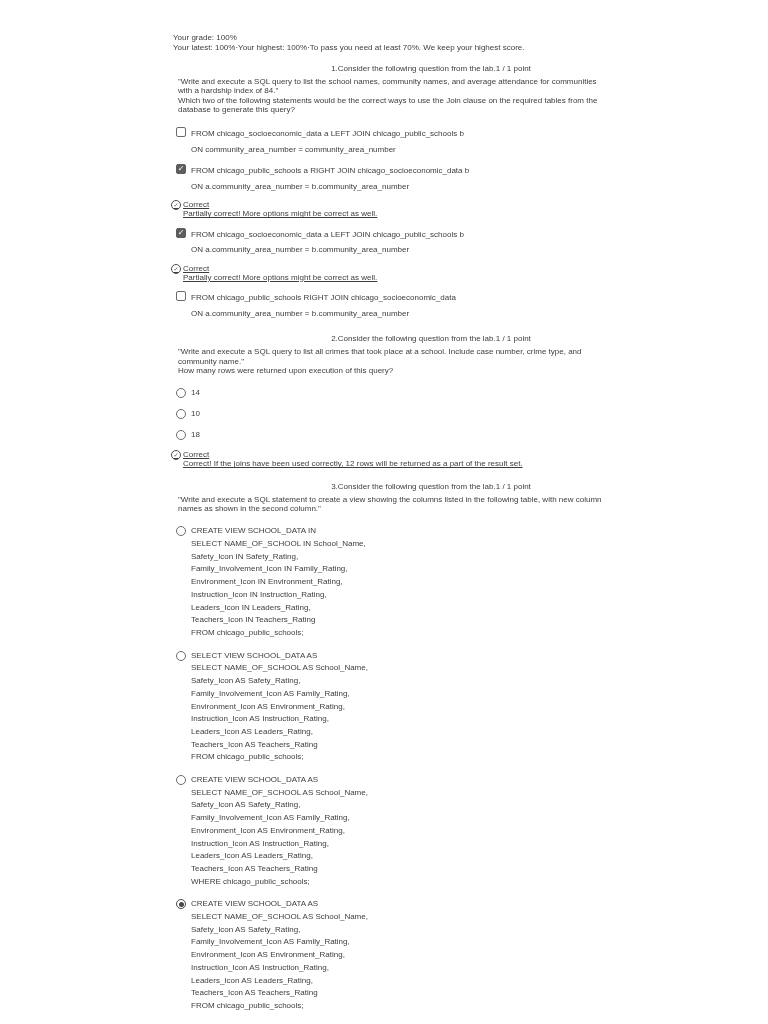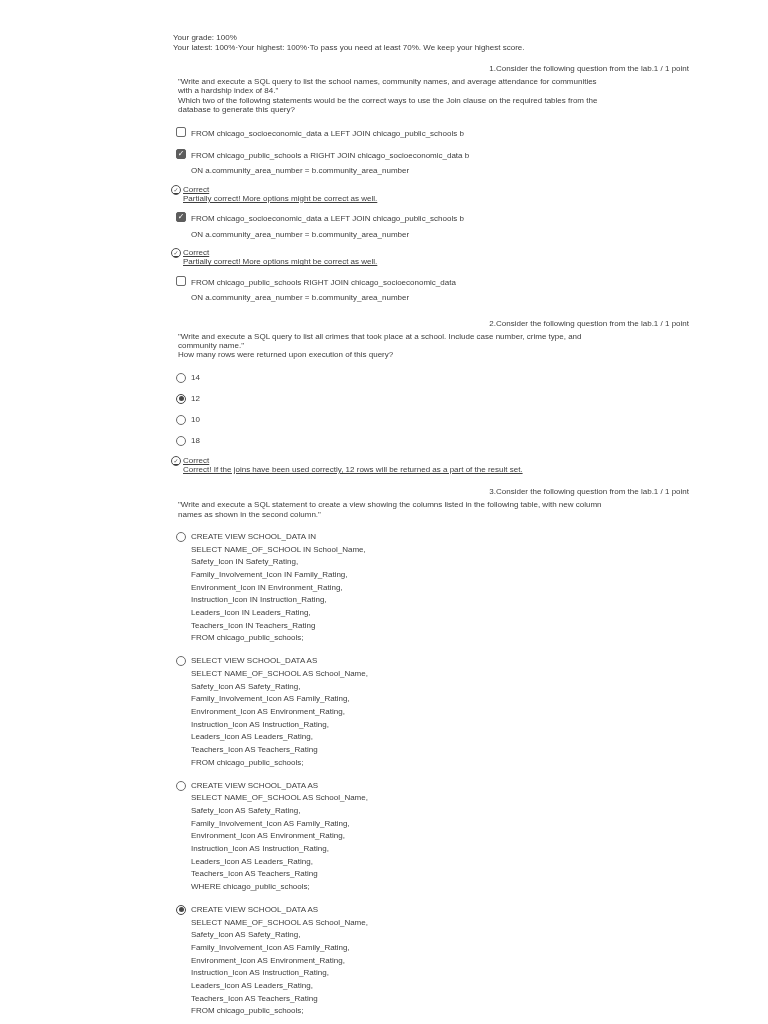--- a/index.html
+++ b/index.html
@@ -1,21 +1,21 @@
 <!DOCTYPE html>
 <html><head>
 <meta charset="utf-8">
 <style>
   html,body{margin:0;padding:0;background:#ffffff;}
   body{font-family:"Liberation Sans",sans-serif;color:#3d3d3d;-webkit-font-smoothing:antialiased;}
   .doc{position:relative;width:768px;height:1024px;background:#ffffff;box-sizing:border-box;
        padding:33px 80px 0 173px;overflow:hidden;}
   .hdr{font-size:8px;line-height:9.6px;margin-bottom:12px;}
   .q{margin-bottom:13px;}
-  .q-head{display:flex;justify-content:flex-end;align-items:baseline;width:516px;
+  .q-head{display:flex;justify-content:center;align-items:baseline;width:516px;
           font-size:8px;line-height:9px;}
   .q-points{font-size:8px;color:#3d3d3d;white-space:nowrap;}
   .q-body{margin:4px 0 0 5px;font-size:8px;}
   .q-body>div{line-height:9.3px;}
   .items{margin-top:12px;}
   .opt{display:flex;align-items:flex-start;margin:0 0 6px 3px;}
   .ctl{flex:none;width:12px;padding-top:1px;}
   .checkbox{display:block;width:8px;height:8px;border:1px solid #6b6b6b;border-radius:2px;
             font-size:8px;line-height:8px;text-align:center;color:transparent;background:#fff;}
   .checkbox.checked{background:#5d5d5d;border-color:#5d5d5d;color:#ffffff;}
@@ -58,20 +58,21 @@
           <div>Which two of the following statements would be the correct ways to use the Join clause on the required tables from the</div>
           <div>database to generate this query?</div>
         </div>
         <div class="items">
           <div class="opt">
             <span class="ctl">
               <span class="checkbox"></span>
             </span>
             <div class="opt-lines">
               <div>FROM chicago_socioeconomic_data a LEFT JOIN chicago_public_schools b</div>
+              <div>ON community_area_number = community_area_number</div>
             </div>
           </div>
           <div class="opt">
             <span class="ctl">
               <span class="checkbox checked">✓</span>
             </span>
             <div class="opt-lines">
               <div>FROM chicago_public_schools a RIGHT JOIN chicago_socioeconomic_data b</div>
               <div>ON a.community_area_number = b.community_area_number</div>
             </div>
@@ -120,28 +121,20 @@
           <div>community name."</div>
           <div>How many rows were returned upon execution of this query?</div>
         </div>
         <div class="items">
           <div class="opt">
             <span class="ctl">
               <span class="radio"></span>
             </span>
             <div class="opt-lines">
               <div>14</div>
-            </div>
-          </div>
-          <div class="opt">
-            <span class="ctl">
-              <span class="radio sel"></span>
-            </span>
-            <div class="opt-lines">
-              <div>12</div>
             </div>
           </div>
           <div class="opt">
             <span class="ctl">
               <span class="radio"></span>
             </span>
             <div class="opt-lines">
               <div>10</div>
             </div>
           </div>

